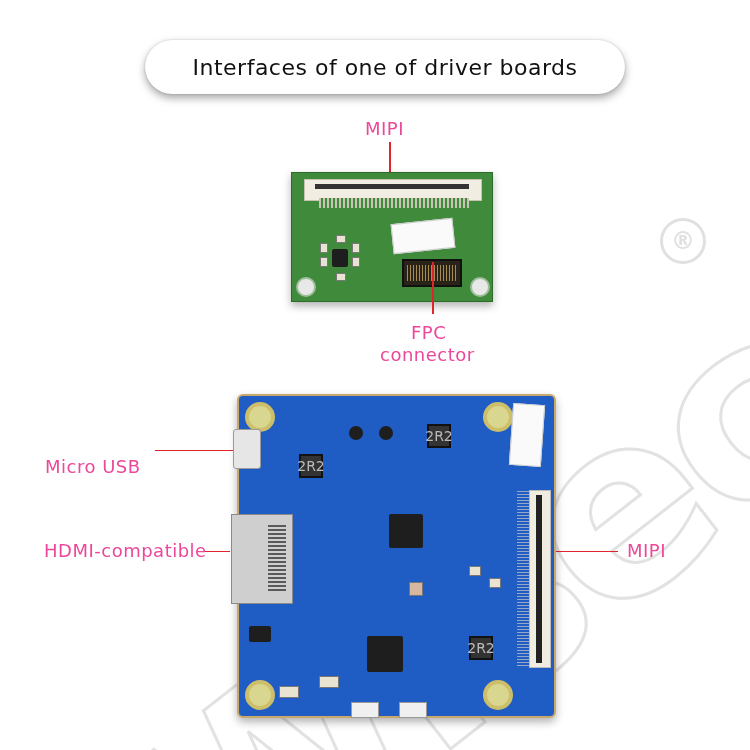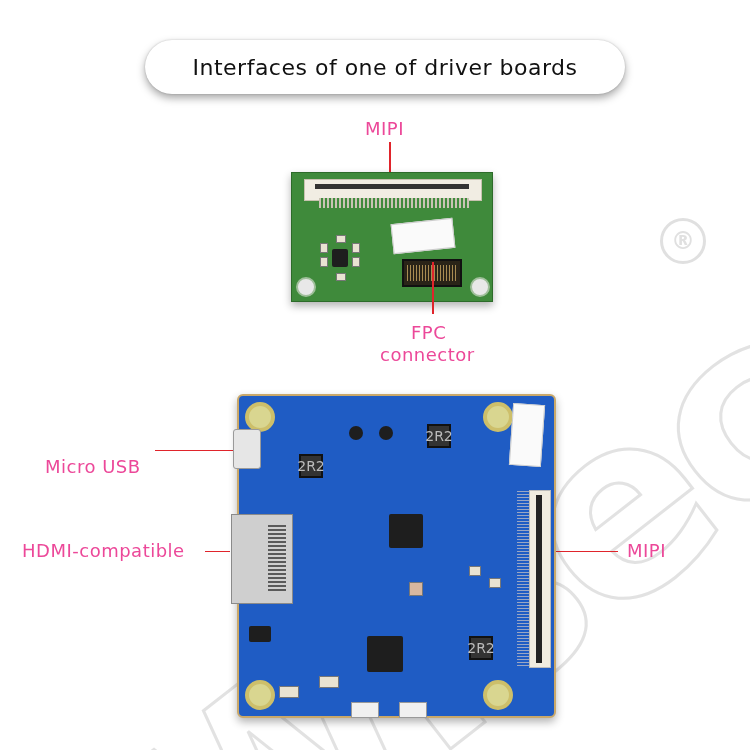--- a/index.html
+++ b/index.html
@@ -65,21 +65,21 @@
   <div class="hole" style="left:178px;top:104px;"></div>
 </div>
 
 <div class="lead" style="left:432px;top:262px;width:2px;height:52px;"></div>
 <div class="label" style="left:411px;top:322px;">FPC</div>
 <div class="label" style="left:380px;top:344px;">connector</div>
 
 <div class="label" style="left:45px;top:456px;">Micro USB</div>
 <div class="lead" style="left:155px;top:450px;width:80px;height:1px;"></div>
 
-<div class="label" style="left:22px;top:540px;">HDMI-compatible</div>
+<div class="label" style="left:44px;top:540px;">HDMI-compatible</div>
 <div class="lead" style="left:205px;top:551px;width:25px;height:1px;"></div>
 
 <div class="label" style="left:627px;top:540px;">MIPI</div>
 <div class="lead" style="left:538px;top:551px;width:80px;height:1px;"></div>
 
 <div class="board-blue">
   <div class="blue-hole" style="left:6px;top:6px;"></div>
   <div class="blue-hole" style="left:244px;top:6px;"></div>
   <div class="blue-hole" style="left:6px;top:284px;"></div>
   <div class="blue-hole" style="left:244px;top:284px;"></div>

